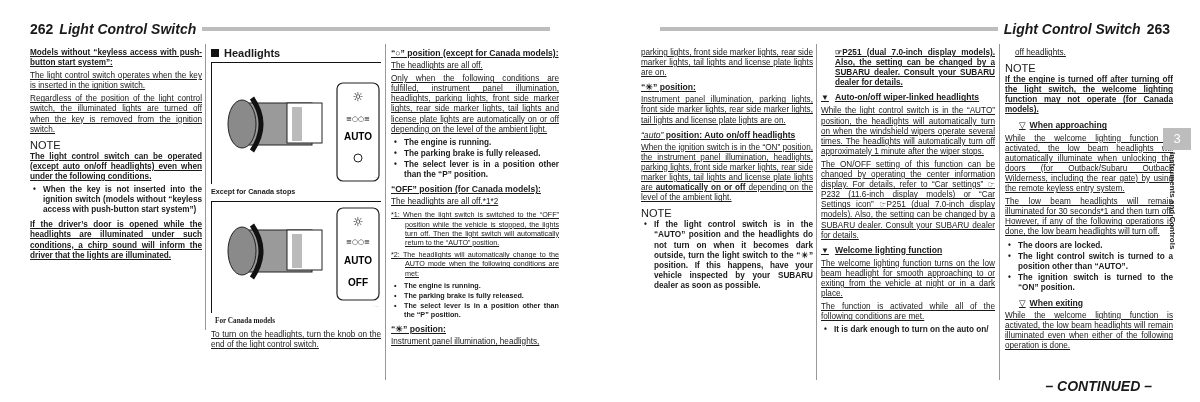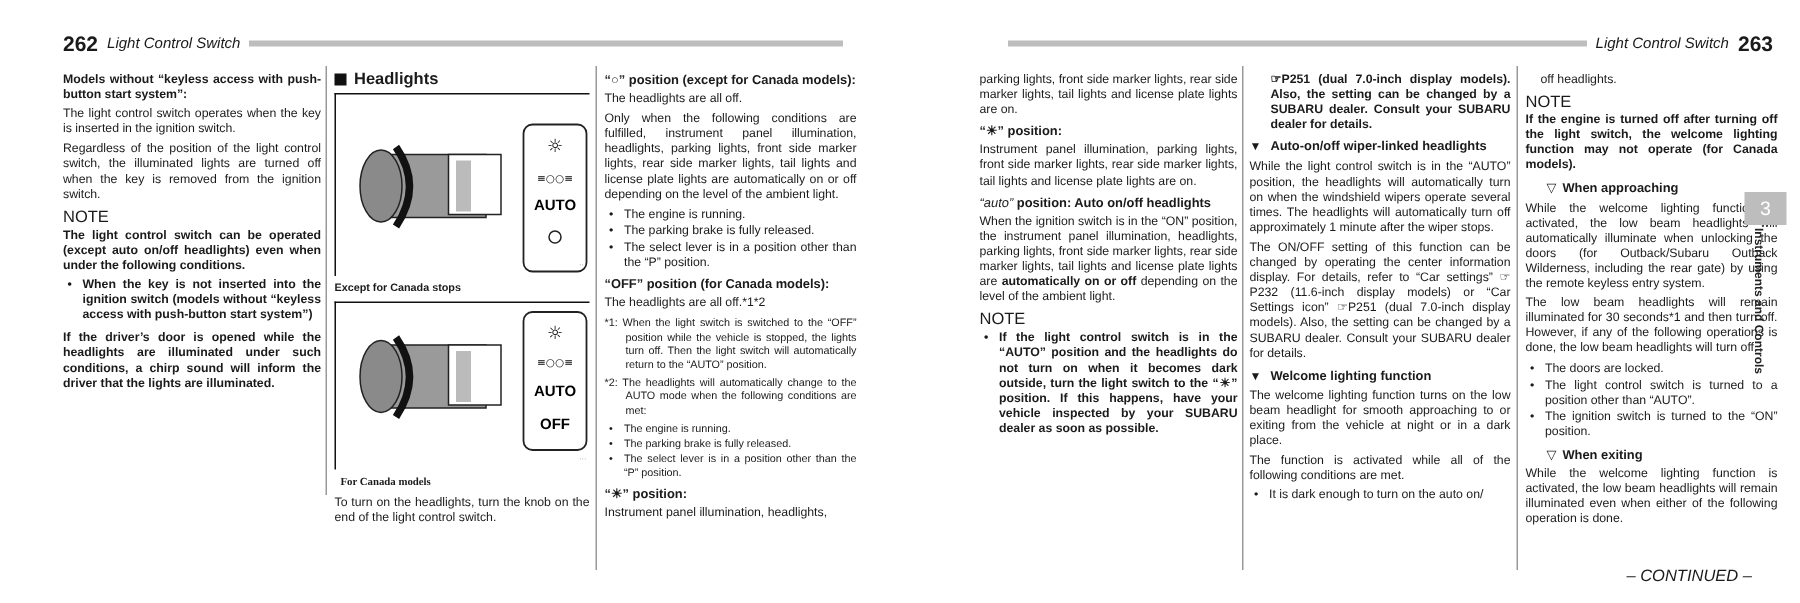--- a/index.html
+++ b/index.html
@@ -1,58 +1,58 @@
 <!DOCTYPE html>
 <html><head>
 <meta charset="utf-8">
 <style>
   * { box-sizing: border-box; margin: 0; padding: 0; }
   html, body { width: 1200px; height: 402px; background: #ffffff; overflow: hidden; }
   body { font-family: "Liberation Sans", sans-serif; color: #1a1a1a; position: relative; }
 
-  .page { position: absolute; top: 0; height: 402px; margin-left: 12px; }
+  .page { position: absolute; top: 0; height: 402px; }
   .page-left { left: 0; width: 600px; }
   .page-right { left: 600px; width: 600px; }
 
   .hdr { position: absolute; top: 22px; height: 14px; display: flex; align-items: center; }
   .hdr-left { left: 30px; width: 520px; }
   .hdr-right { left: 60px; width: 510px; justify-content: flex-end; }
   .pgnum { font-weight: bold; font-size: 14px; color: #1a1a1a; }
-  .hdr-title { font-style: italic; font-weight: normal; font-size: 10px; margin: 0 6px; }
+  .hdr-title { font-style: italic; font-weight: bold; font-size: 14px; margin: 0 6px; }
   .hdr-bar { flex: 1; height: 4px; background: #bdbdbd; }
 
   .col { position: absolute; top: 48px; font-size: 8.2px; line-height: 10.1px; text-align: justify; }
-  .col p { margin-bottom: 3px; }
+  .col p { margin-bottom: 3px; text-decoration: underline; }
   .bold { font-weight: bold; }
   .rule { position: absolute; top: 44px; width: 1px; background: #999; }
 
   .note-title { font-weight: normal; font-size: 11px; line-height: 13px; margin-top: 4px; }
   ul.b { list-style: none; }
-  ul.b li { position: relative; padding-left: 13px; margin-bottom: 1px; }
+  ul.b li { position: relative; padding-left: 13px; margin-bottom: 1px; font-weight: bold; }
   ul.b li::before { content: "\2022"; position: absolute; left: 3px; top: 0; }
   .sub-head { font-weight: bold; font-size: 8.6px; margin-top: 4px; }
   .tri-head { font-weight: bold; font-size: 8.6px; margin: 4px 0 2px; }
   .tri-head .tri { margin-right: 6px; font-size: 8px; }
   .open-tri { font-weight: bold; font-size: 8.6px; margin: 5px 0 2px 14px; }
   .open-tri .tri { margin-right: 4px; font-weight: normal; }
 
   .fn { padding-left: 14px; text-indent: -14px; font-size: 7.2px; line-height: 9.2px; }
   .sm { font-size: 7.2px; line-height: 9.2px; }
 
   .sec-title { font-weight: bold; font-size: 11px; display: flex; align-items: center; }
   .sq { width: 8px; height: 8px; background: #111; display: inline-block; margin-right: 5px; }
 
   .fig { position: relative; border-left: 1px solid #111; border-top: 1px solid #111; height: 138px; width: 170px; margin-top: 4px; }
   .fig svg { position: absolute; left: 0; top: 0; }
   .fig-code { position: absolute; right: 2px; bottom: 2px; font-size: 5px; color: #888; }
   .fig-cap { font-weight: bold; font-size: 7.2px; margin: 3px 0 4px; }
 
   .side-tab { position: absolute; left: 1163px; top: 128px; width: 28px; height: 22px; background: #bdbdbd; color: #fff; font-size: 13px; text-align: center; line-height: 22px; font-weight: normal; }
   .side-label { position: absolute; left: 1168px; top: 152px; writing-mode: vertical-rl; font-size: 8px; font-weight: bold; color: #222; }
-  .continued { position: absolute; right: 32px; top: 378px; font-style: italic; font-weight: normal; font-size: 11px; }
+  .continued { position: absolute; right: 48px; top: 378px; font-style: italic; font-weight: bold; font-size: 14px; }
 </style>
 </head>
 <body>
 
 <div class="page page-left">
   <div class="hdr hdr-left">
     <span class="pgnum">262</span>
     <span class="hdr-title">Light Control Switch</span>
     <span class="hdr-bar"></span>
   </div>

